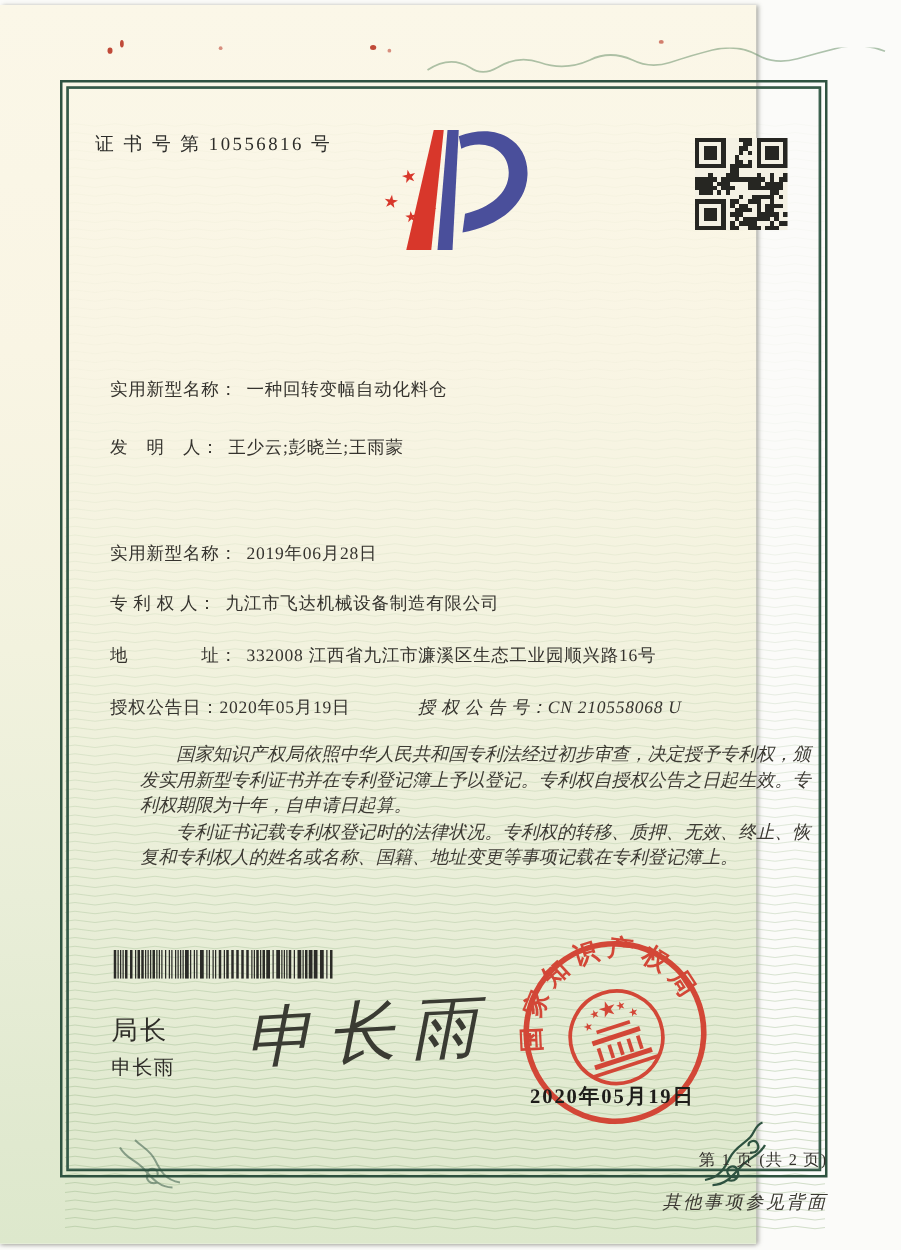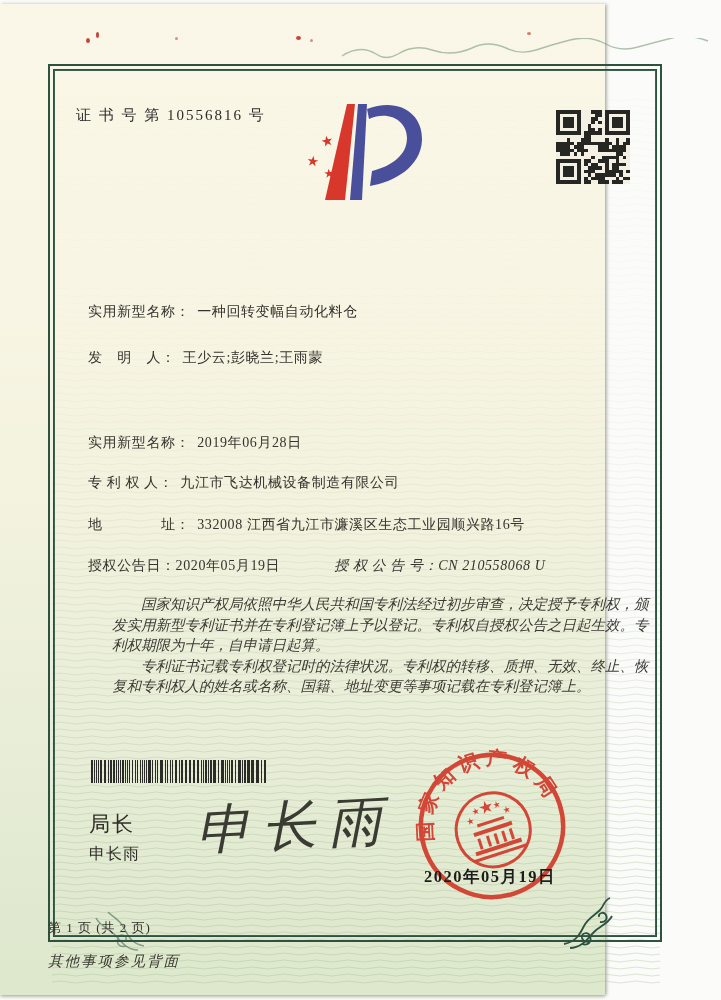--- a/index.html
+++ b/index.html
@@ -39,23 +39,23 @@
            color:#3c3a33; font-style:italic;margin-left:24px; }
   .paras p { text-indent:2em; margin:0; }
   .barcode { position:absolute; left:90px; top:756px; width:180px; height:23px; }
   .director-title { position:absolute; left:89px; top:806px; font-size:21px; color:#2e2d28; letter-spacing:2px; }
   .director-name { position:absolute; left:89px; top:840px; font-size:16px; color:#2e2d28; letter-spacing:1px; }
   .signature { position:absolute; left:196px; top:786px; width:200px; font-size:54px; color:#3a3b33;
                font-style:italic; letter-spacing:12px; transform:rotate(-3deg); white-space:nowrap; }
   .seal { position:absolute; left:412px; top:742px; width:160px; height:160px; opacity:.93; }
   .seal-date { position:absolute; left:424px; top:862px; font-size:16.5px; font-weight:700;
                letter-spacing:1.5px; color:#1e1d1a; }
-  .page-info { position:absolute; left:48px; top:915px; width:614px; text-align:left;
+  .page-info { position:absolute; left:48px; top:915px; width:614px; text-align:right;
                font-size:13px; color:#33312c; letter-spacing:1px; }
-  .footer-note { position:absolute; left:48px; top:948px; width:614px; text-align:left;
+  .footer-note { position:absolute; left:48px; top:948px; width:614px; text-align:right;
                  font-size:14.5px; color:#3c3a33; font-style:italic; letter-spacing:2px; }
   .flourish { position:absolute; width:64px; height:64px; }
 </style>
 </head>
 <body>
 
 <div class="paper">
 
   <svg class="waves" id="waves">
       <path d="M52 96 q8 -2 16 0 q8 2 16 0 q8 -2 16 0 q8 2 16 0 q8 -2 16 0 q8 2 16 0 q8 -2 16 0 q8 2 16 0 q8 -2 16 0 q8 2 16 0 q8 -2 16 0 q8 2 16 0 q8 -2 16 0 q8 2 16 0 q8 -2 16 0 q8 2 16 0 q8 -2 16 0 q8 2 16 0 q8 -2 16 0 q8 2 16 0 q8 -2 16 0 q8 2 16 0 q8 -2 16 0 q8 2 16 0 q8 -2 16 0 q8 2 16 0 q8 -2 16 0 q8 2 16 0 q8 -2 16 0 q8 2 16 0 q8 -2 16 0 q8 2 16 0 q8 -2 16 0 q8 2 16 0 q8 -2 16 0 q8 2 16 0 q8 -2 16 0 q8 2 16 0" fill="none" stroke="#9ab98c" stroke-width="0.7" opacity="0.050"></path>

